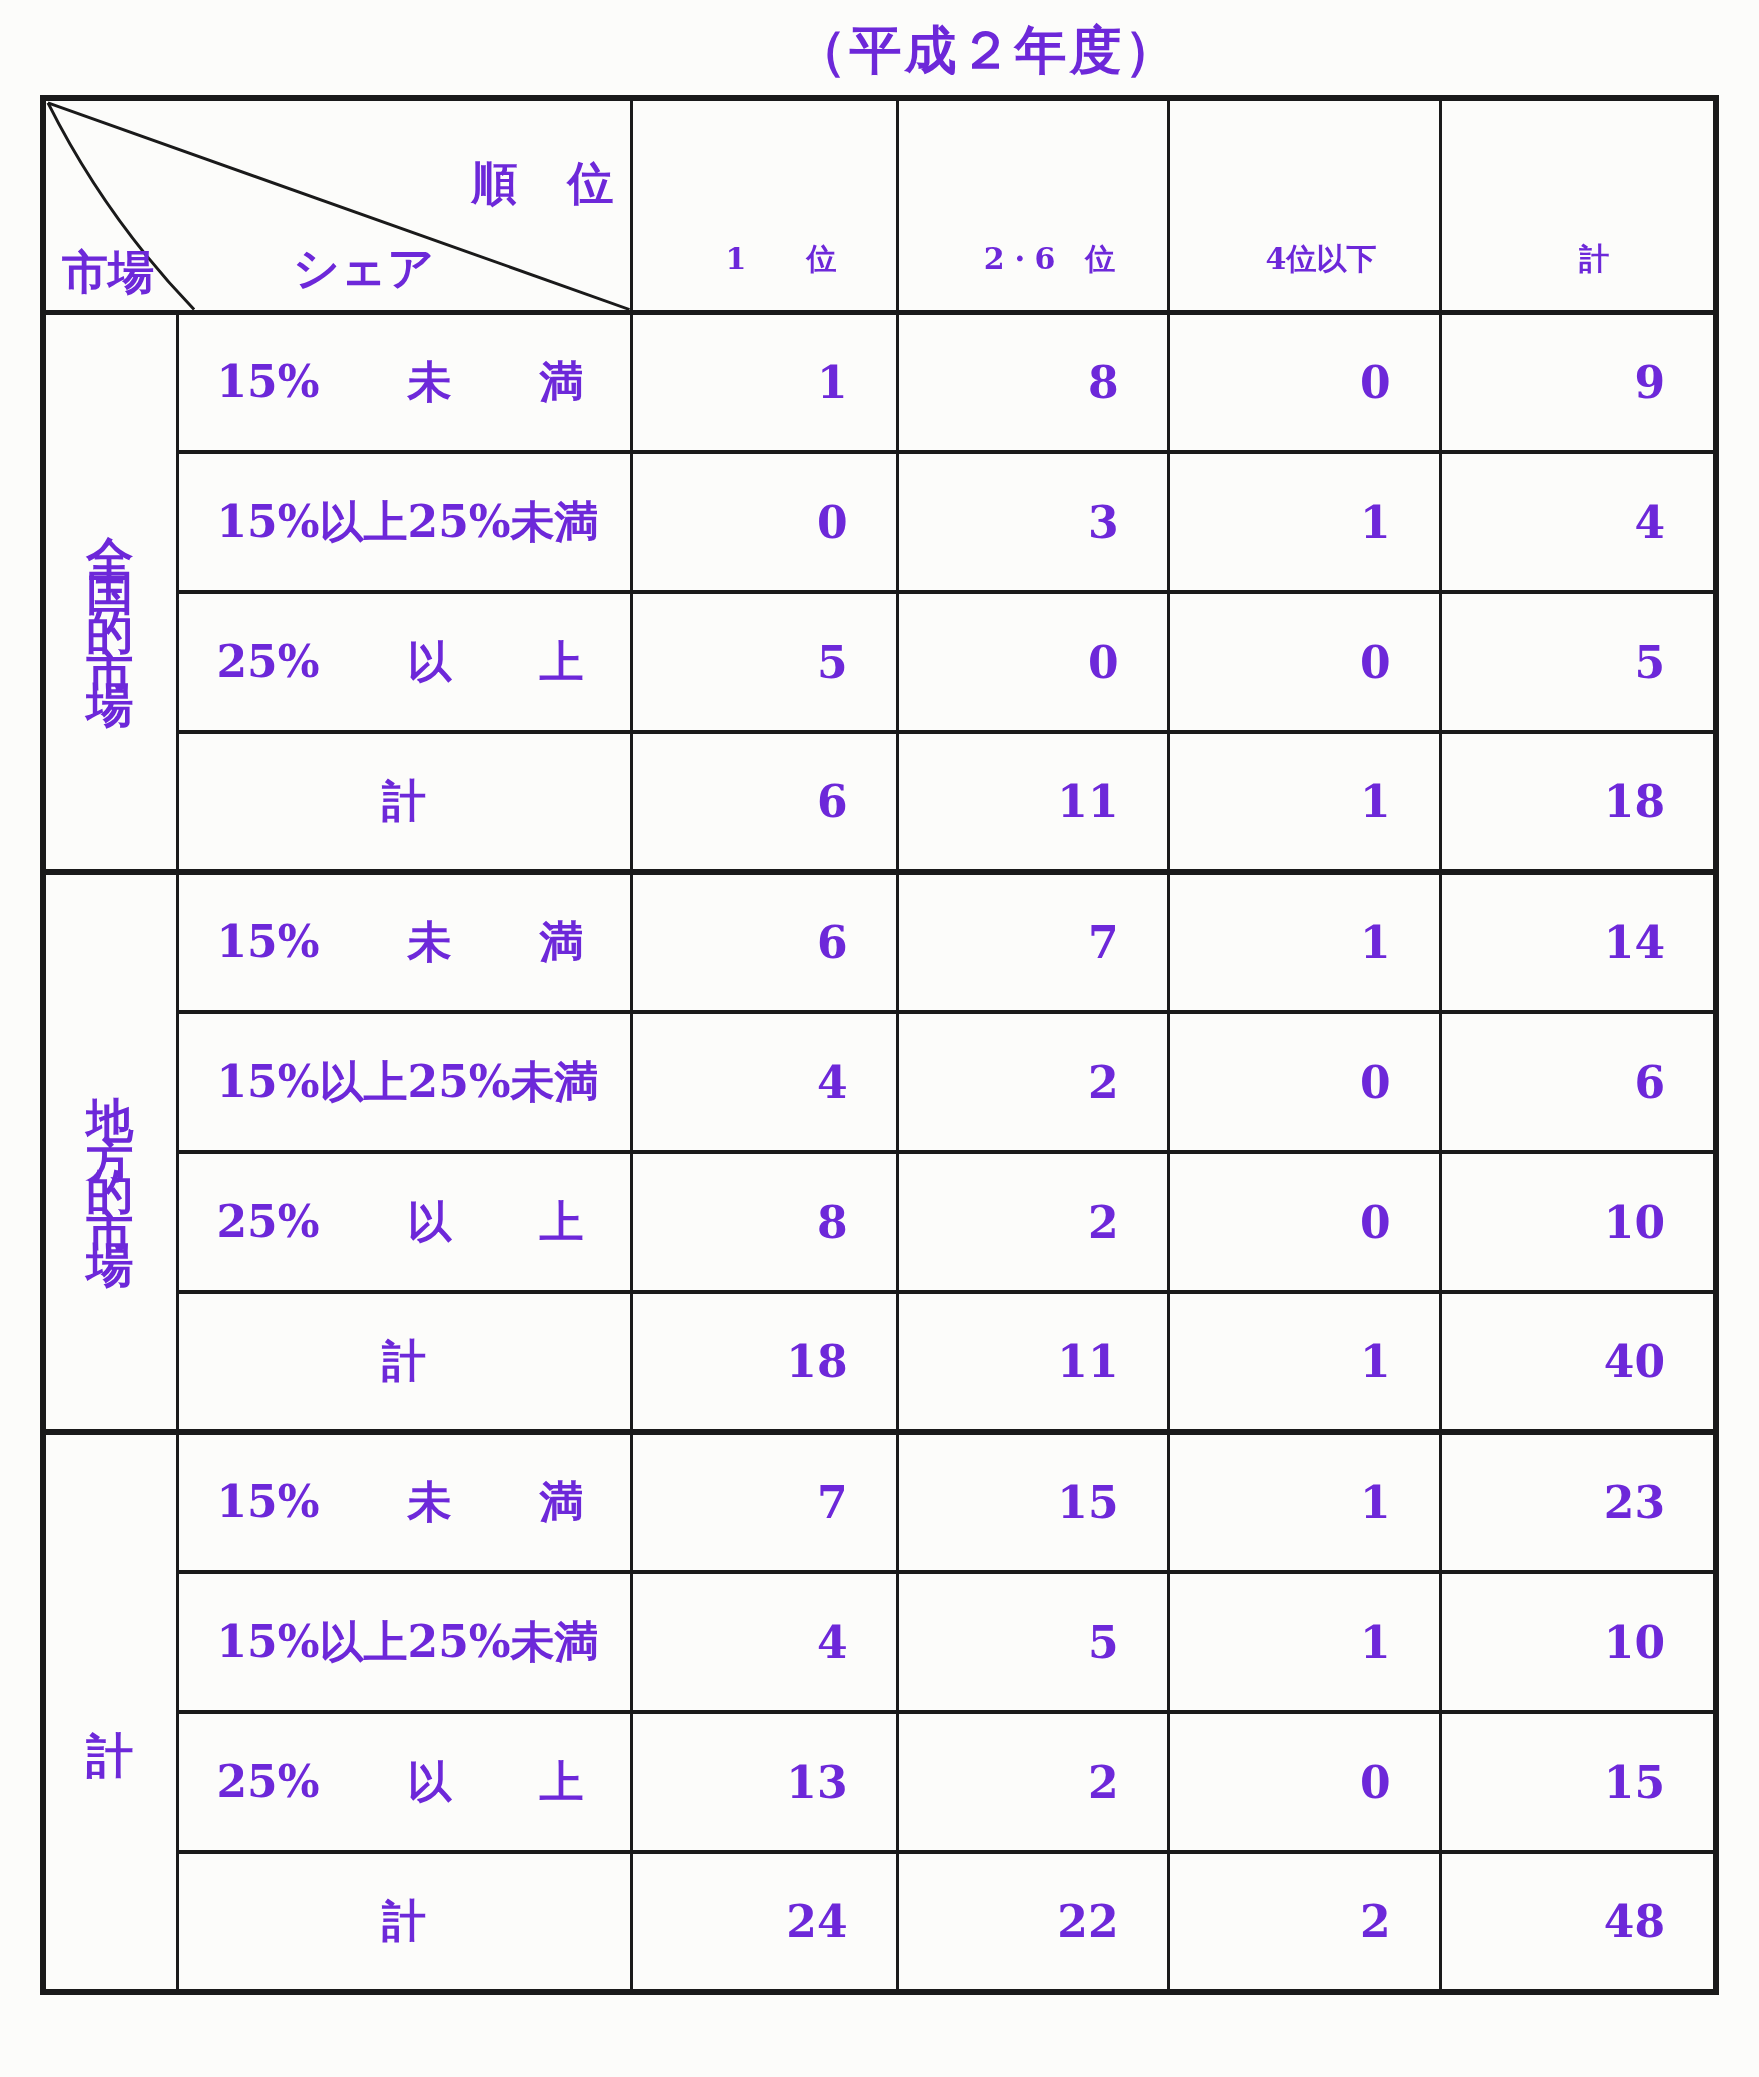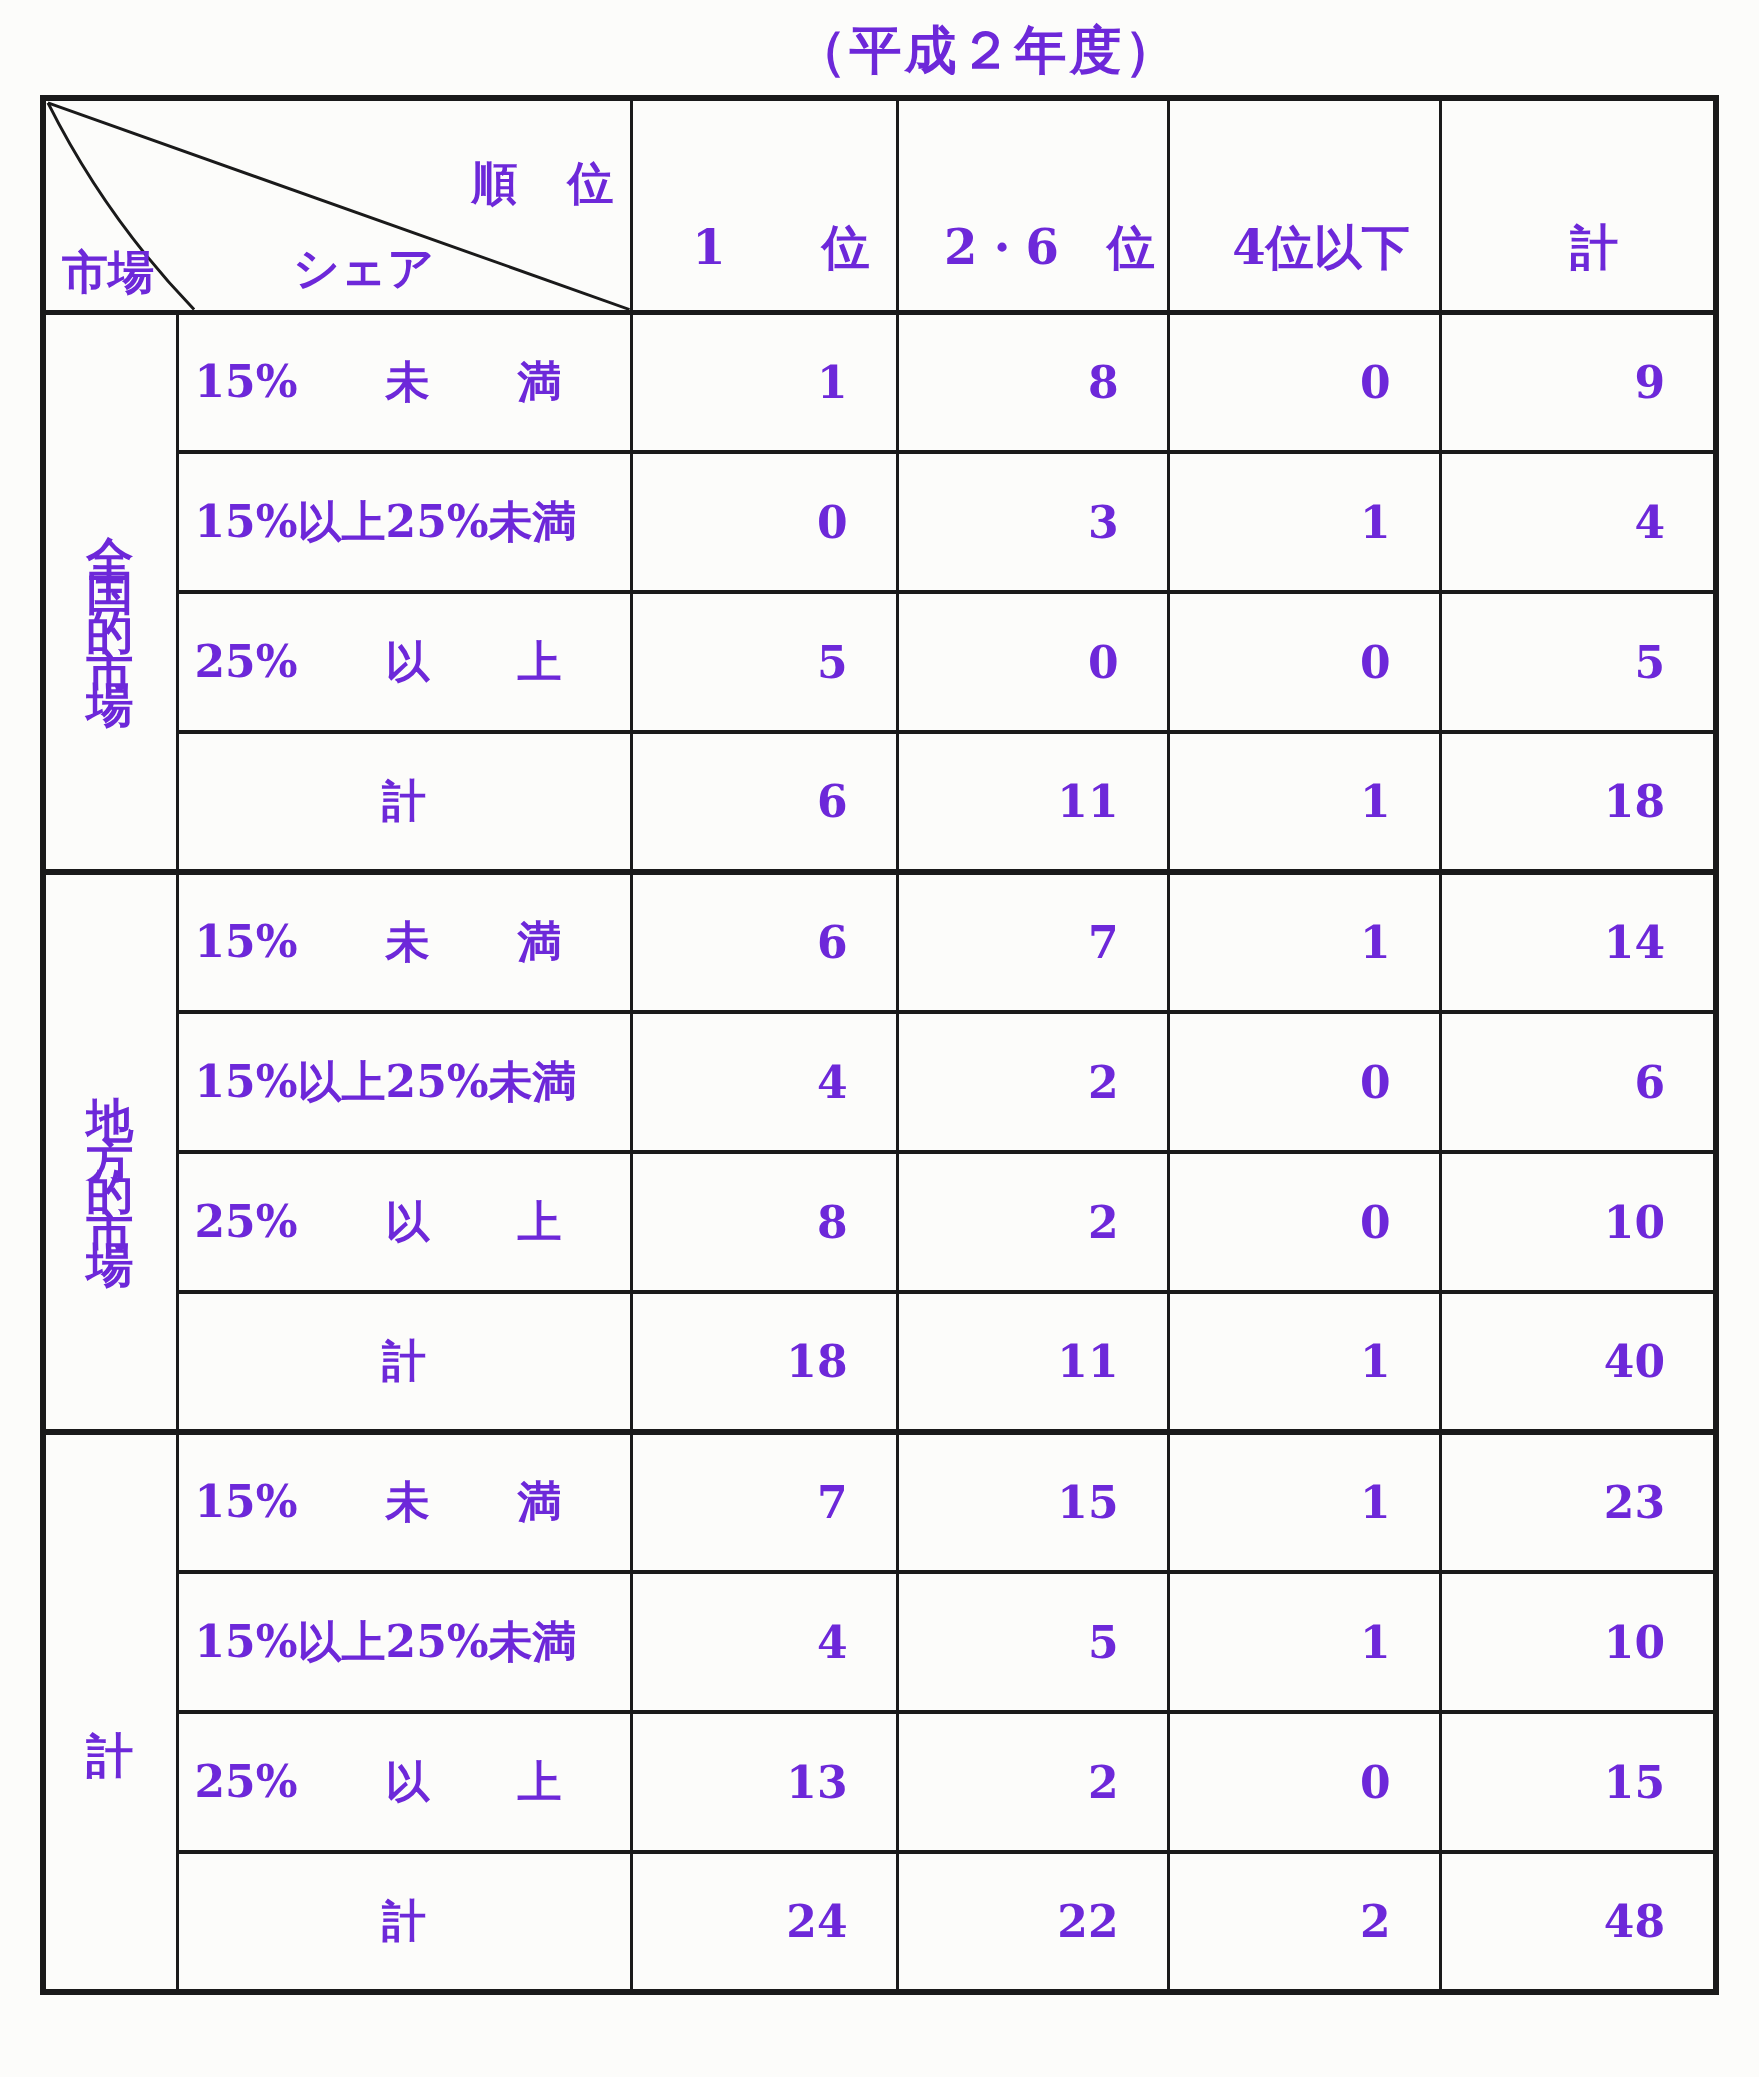--- a/index.html
+++ b/index.html
@@ -27,30 +27,30 @@
   tr.r-head { height:214px; }
   tr.r { height:140px; }
   th.corner { position:relative; border-bottom-width:5px; }
   .corner-svg { position:absolute; left:0; top:0; width:100%; height:100%; }
   .corner-label { position:absolute; font-size:46px; font-weight:600; white-space:nowrap; }
   .lbl-rank  { top:52px; right:14px; letter-spacing:2px; }
   .lbl-share { top:137px; left:247px; }
   .lbl-market{ bottom:6px; left:16px;text-align:right; }
   th.colhead {
     vertical-align:bottom; text-align:center; padding-bottom:30px;
-    font-size:48px; border-bottom-width:5px; white-space:nowrap;padding-left:34px;
+    font-size:30px; border-bottom-width:5px; white-space:nowrap;padding-left:34px;
   }
   td.gcell { text-align:center; border-bottom-width:6px; }
   .vlabel {
     display:inline-block;
     writing-mode:vertical-rl; text-orientation:upright;
     font-size:47px; letter-spacing:0.78em; line-height:1;
     font-weight:600;
   }
-  td.share { text-align:left; padding-left:16px; font-size:44px; white-space:nowrap; }
+  td.share { text-align:left; padding-left:38px; font-size:44px; white-space:nowrap; }
   td.share.total { text-align:center; padding-left:0; }
   td.num { text-align:right; padding-right:48px; font-size:44px; }
   tr.gend td { border-bottom-width:6px; }
   .note {
     position:absolute; left:58px; top:2006px; font-size:44px; font-weight:600; white-space:nowrap;
   }
   .note .prefix { margin-right:42px; }
 </style>
 </head>
 <body>

